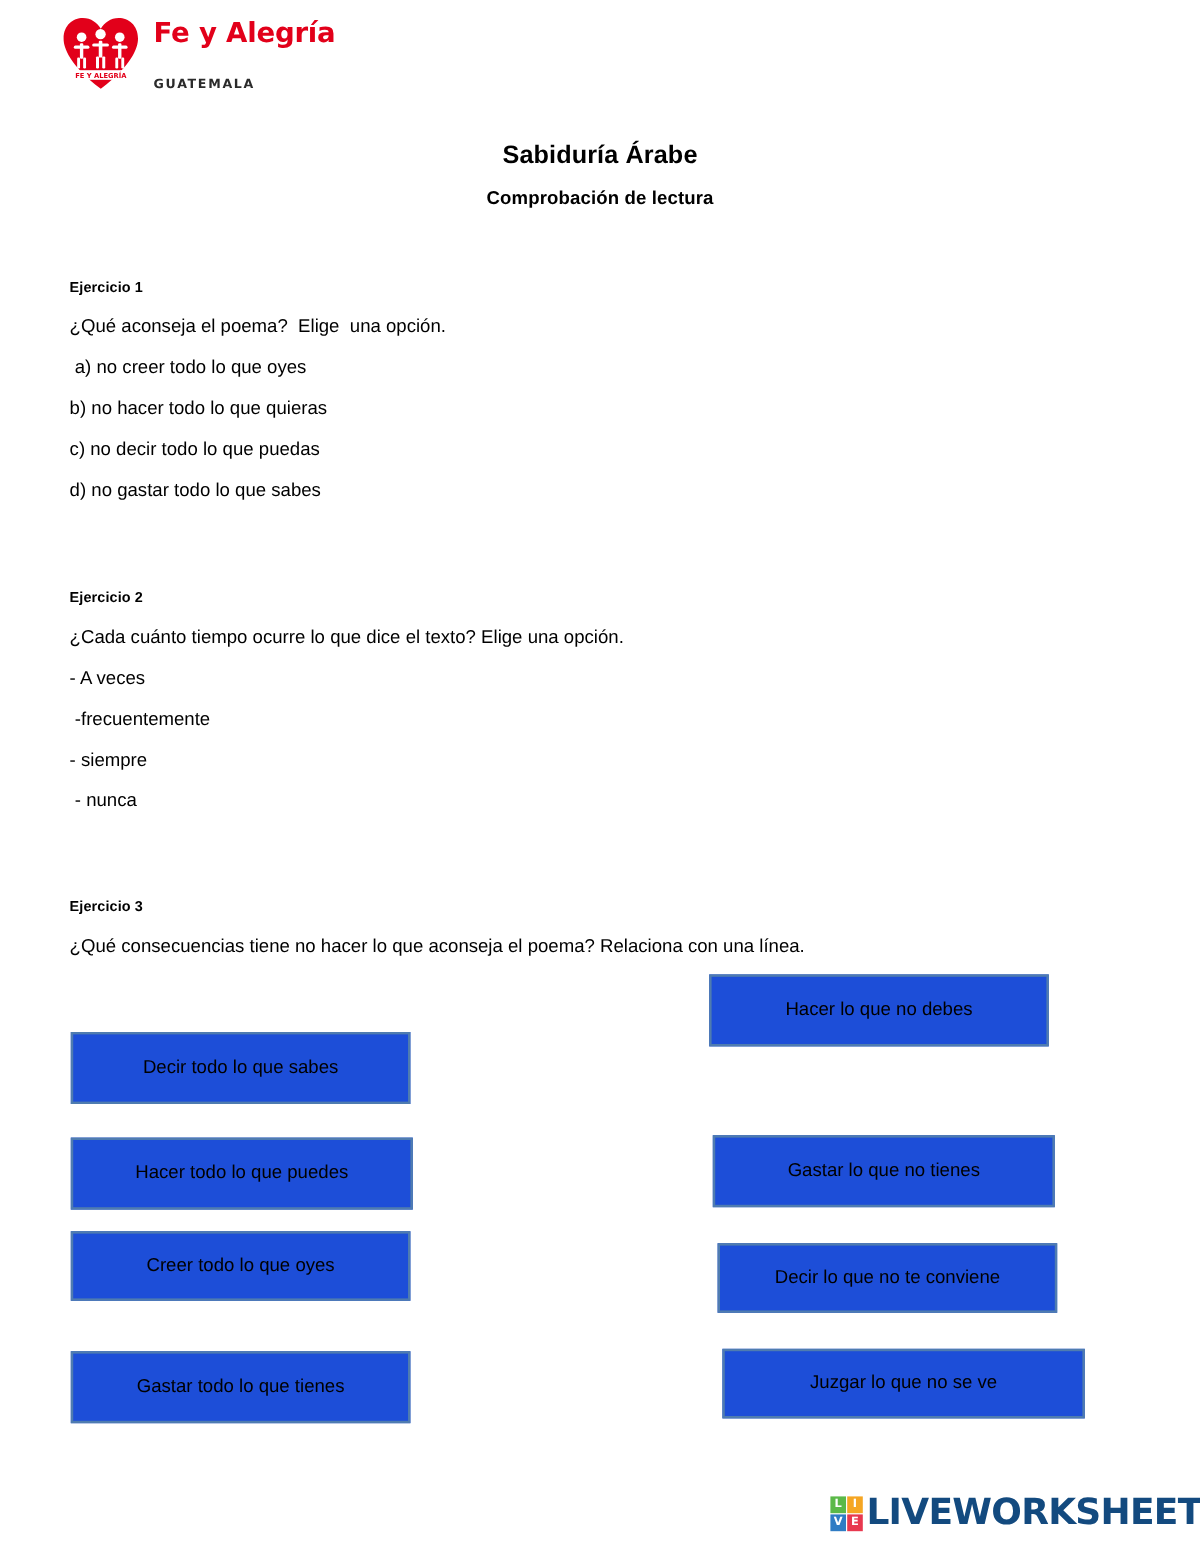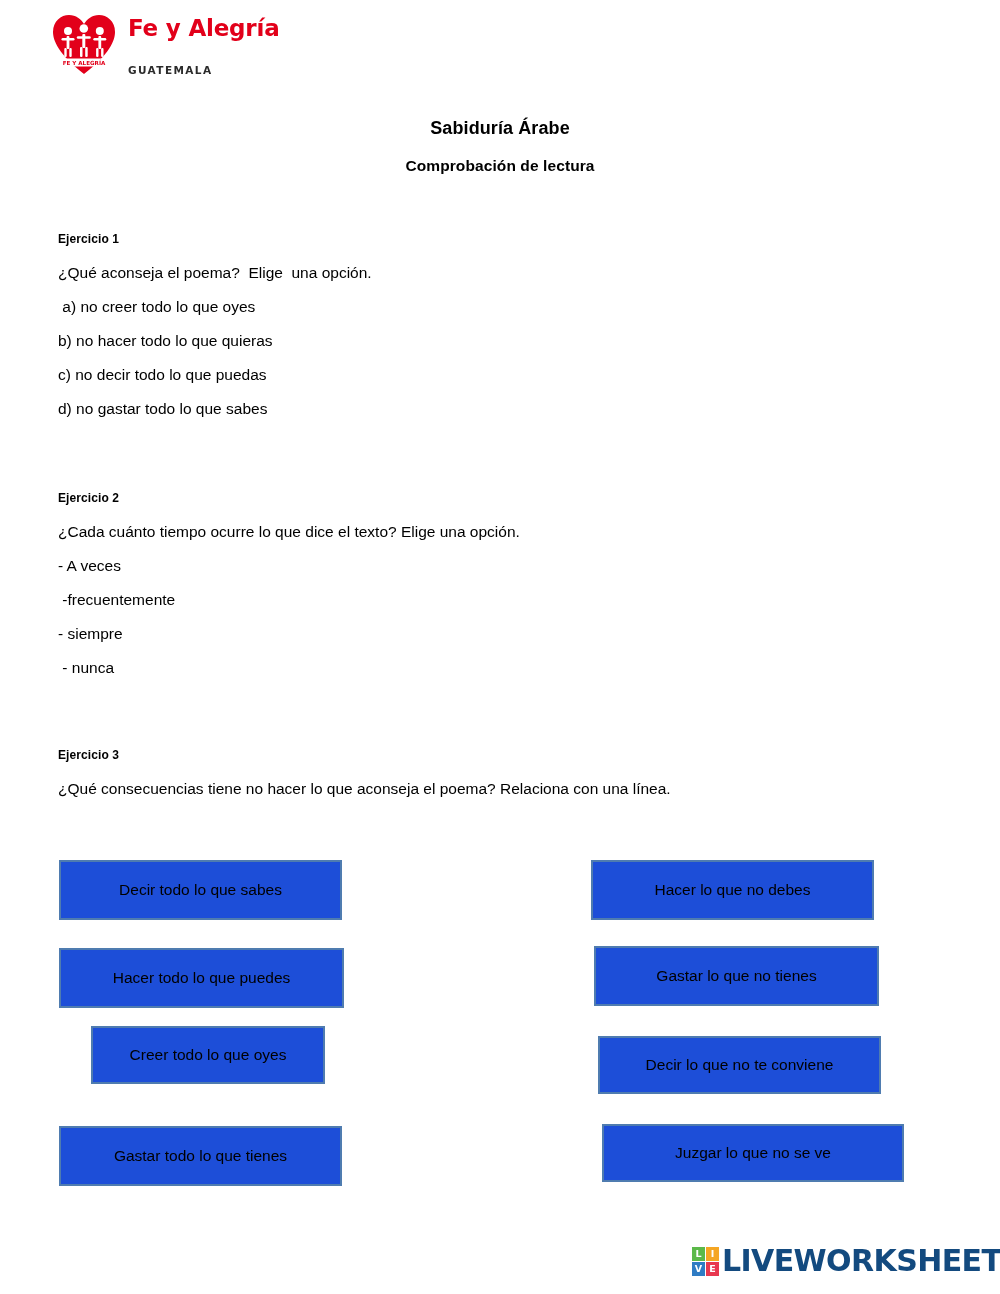--- a/index.html
+++ b/index.html
@@ -56,21 +56,21 @@
     font-family: "DejaVu Sans", sans-serif;
   }
 
   
   .doc-title {
     position: absolute;
     left: 0;
     top: 118px;
     width: 1000px;
     text-align: center;
-    font-size: 18px;
+    font-size: 21px;
     font-weight: bold;
     letter-spacing: 0.1px;
   }
   .doc-subtitle {
     position: absolute;
     left: 0;
     top: 157px;
     width: 1000px;
     text-align: center;
     font-size: 15.5px;
@@ -227,24 +227,24 @@
 </section>
 
 <section class="exercise" id="exercise-3">
   <div class="ex-heading">Ejercicio 3</div>
   <div class="ex-question">¿Qué consecuencias tiene no hacer lo que aconseja el poema? Relaciona con una línea.</div>
 </section>
 
 <div class="match-area">
   <div class="match-box" style="left: 59px; top: 860px; width: 283px; height: 60px; border-color: rgb(79, 124, 176);">Decir todo lo que sabes</div>
   <div class="match-box" style="left: 59px; top: 948px; width: 285px; height: 60px; border-color: rgb(79, 124, 176);">Hacer todo lo que puedes</div>
-  <div class="match-box" style="left: 59px; top: 1026px; width: 234px; height: 58px; border-color: rgb(79, 124, 176); margin-left: 32px;">Creer todo lo que oyes</div>
+  <div class="match-box" style="left: 59px; top: 1026px; width: 283px; height: 58px; border-color: rgb(79, 124, 176);">Creer todo lo que oyes</div>
   <div class="match-box" style="left: 59px; top: 1126px; width: 283px; height: 60px; border-color: rgb(79, 124, 176); text-align: center;">Gastar todo lo que tienes</div>
 
-  <div class="match-box" style="left: 591px; top: 860px; width: 283px; height: 60px; border-color: rgb(79, 124, 176);">Hacer lo que no debes</div>
+  <div class="match-box" style="left: 591px; top: 812px; width: 283px; height: 60px; border-color: rgb(79, 124, 176);">Hacer lo que no debes</div>
   <div class="match-box" style="left: 594px; top: 946px; width: 285px; height: 60px; border-color: rgb(79, 124, 176);">Gastar lo que no tienes</div>
   <div class="match-box" style="left: 598px; top: 1036px; width: 283px; height: 58px; border-color: rgb(79, 124, 176);">Decir lo que no te conviene</div>
   <div class="match-box" style="left: 602px; top: 1124px; width: 302px; height: 58px; border-color: rgb(79, 124, 176);">Juzgar lo que no se ve</div>
 </div>
 
 <div class="lw-logo">
   <div class="lw-tiles">
     <div class="lw-tile green">L</div>
     <div class="lw-tile yellow">I</div>
     <div class="lw-tile blue">V</div>

